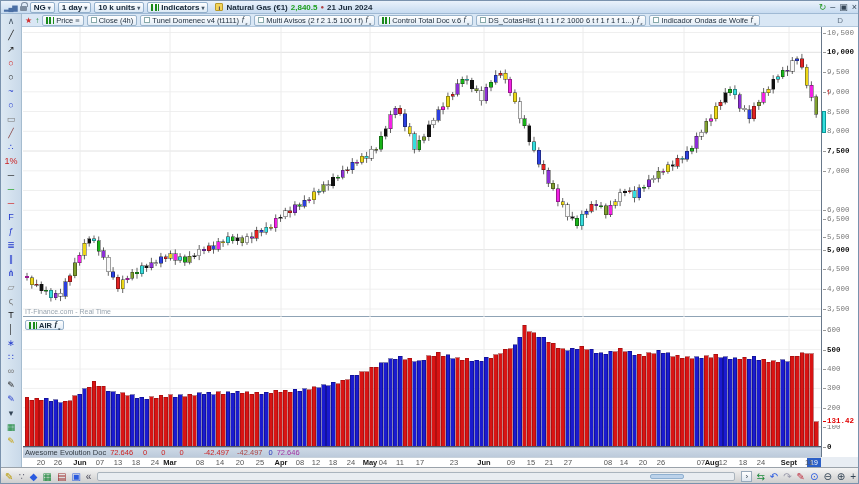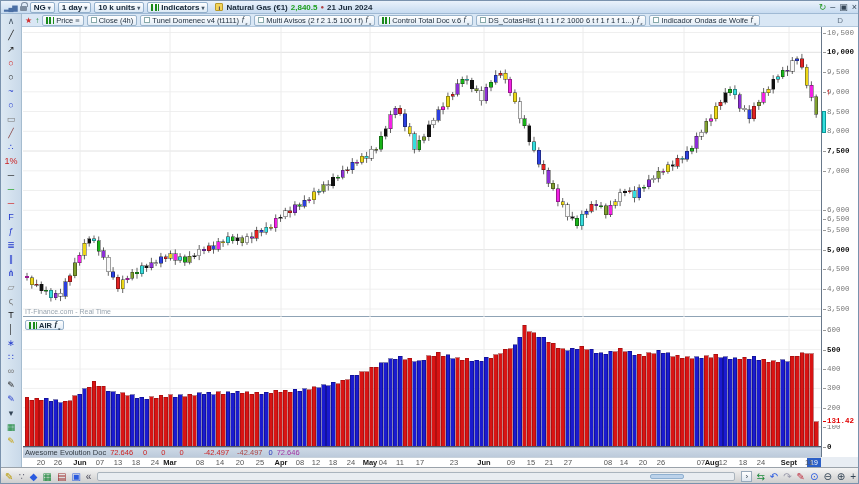--- a/index.html
+++ b/index.html
@@ -773,21 +773,21 @@
   <span class="tick" style="top: 2px;">10,500</span>
       <span class="tick bold" style="top: 21px;">10,000</span>
       <span class="tick" style="top: 41px;">9,500</span>
       <span class="tick" style="top: 61px;">9,000</span>
       <span class="tick" style="top: 81px;">8,500</span>
       <span class="tick" style="top: 100px;">8,000</span>
       <span class="tick bold" style="top: 120px;">7,500</span>
       <span class="tick" style="top: 140px;">7,000</span>
       <span class="tick" style="top: 160px; margin-top: 28px;">6,500</span>
       <span class="tick" style="top: 179px;">6,000</span>
-      <span class="tick" style="top: 199px;">5,500</span>
+      <span class="tick" style="top: 206px;">5,500</span>
       <span class="tick bold" style="top: 219px;">5,000</span>
       <span class="tick" style="top: 238px;">4,500</span>
       <span class="tick" style="top: 258px;">4,000</span>
       <span class="tick" style="top: 278px;">3,500</span>
       <span class="tick" style="top: 299px;">600</span>
       <span class="tick bold" style="top: 319px;">500</span>
       <span class="tick" style="top: 338px;">400</span>
       <span class="tick" style="top: 357px;">300</span>
       <span class="tick" style="top: 377px;">200</span>
       <span class="tick" style="top: 396px;">100</span>

